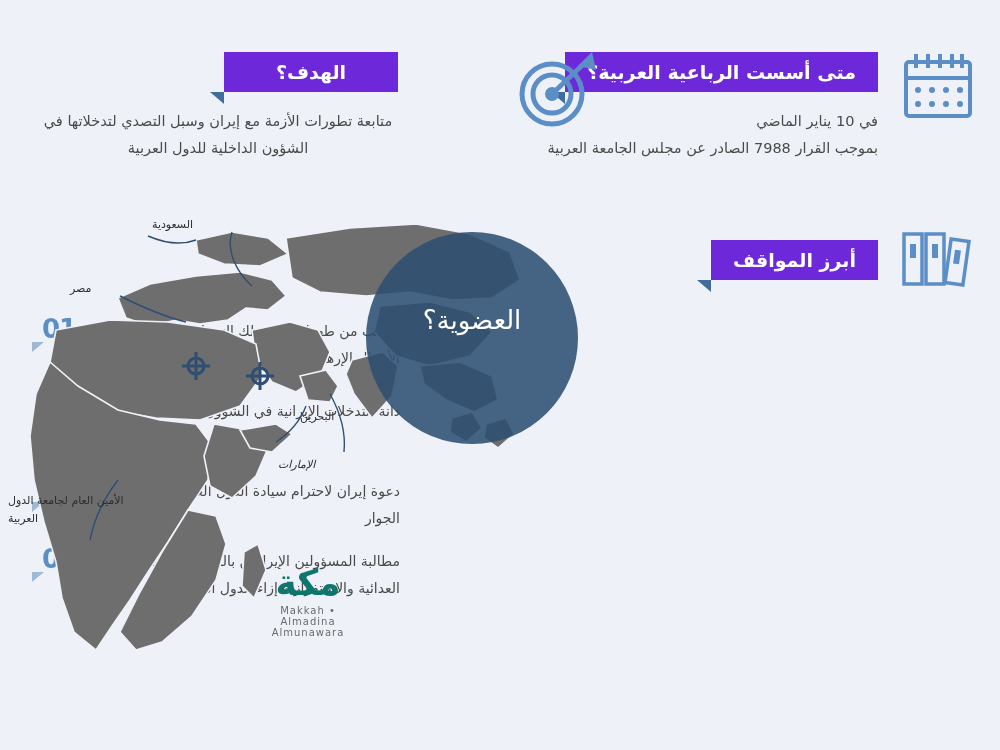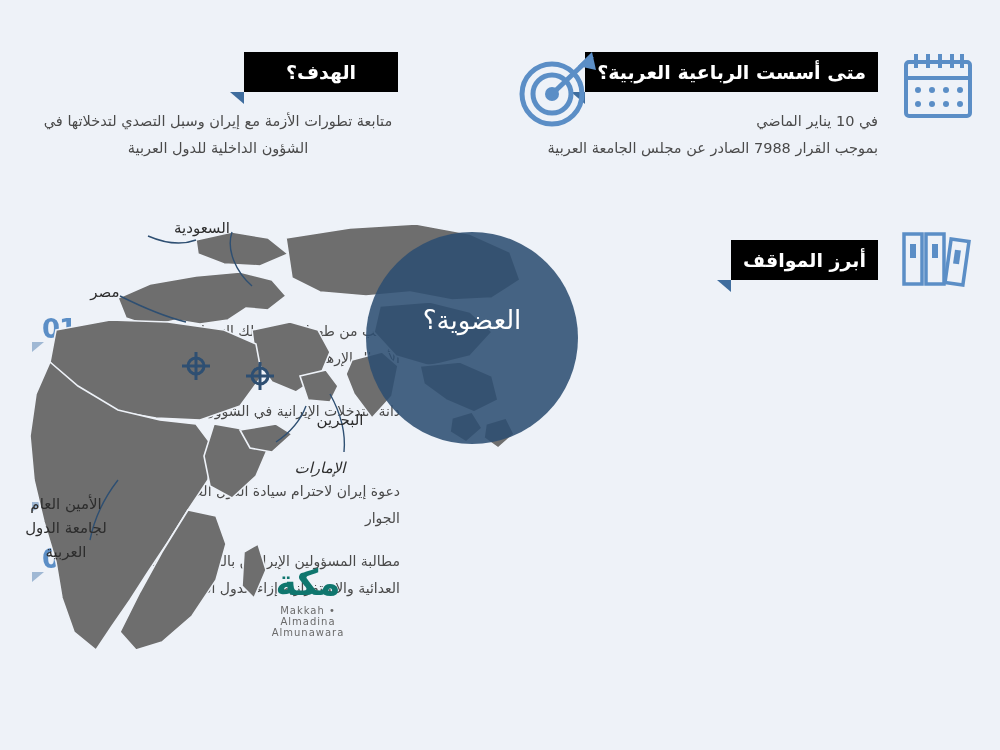--- a/index.html
+++ b/index.html
@@ -14,28 +14,28 @@
     position: relative;
     width: 1000px;
     height: 750px;
     background: #eef2f8;
     overflow: hidden;
   }
 
   
   .ribbon {
     position: absolute;
-    background: #000000;
+    background: #6d28d9;
     color: #ffffff;
     font-size: 19px;
     font-weight: bold;
     display: flex;
     align-items: center;
     justify-content: center;
-    padding: 0 12px;
+    padding: 0 22px;
     height: 40px;
     letter-spacing: 0;
   }
   .ribbon.tail::after {
     content: "";
     position: absolute;
     left: -14px;
     bottom: -12px;
     width: 0;
     height: 0;
@@ -130,23 +130,23 @@
     text-align: center;
     color: #ffffff;
     font-size: 26px;
     font-weight: normal;
     direction: rtl;
   }
 
   .map-label {
     position: absolute;
     color: #2d2d2d;
-    font-size: 15px;
-    direction: rtl;
-    text-align: center;
+    font-size: 11px;
+    direction: rtl;
+    text-align: left;
     line-height: 1.6;
     font-weight: normal;
   }
 
   
   #logo {
     position: absolute;
     left: 252px;
     top: 562px;
     width: 112px;

